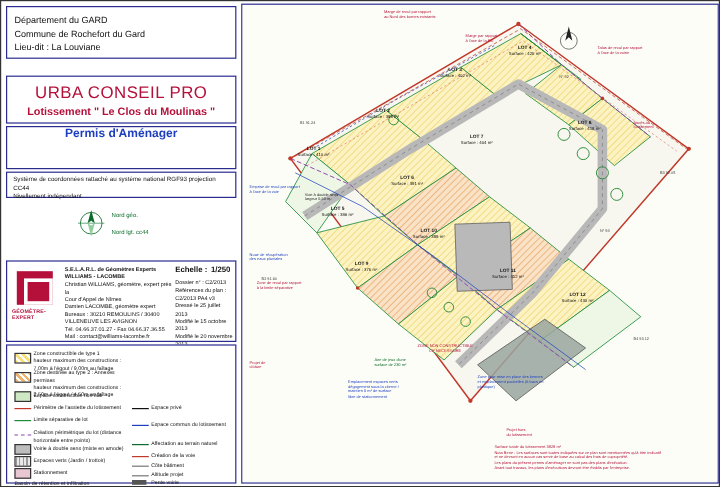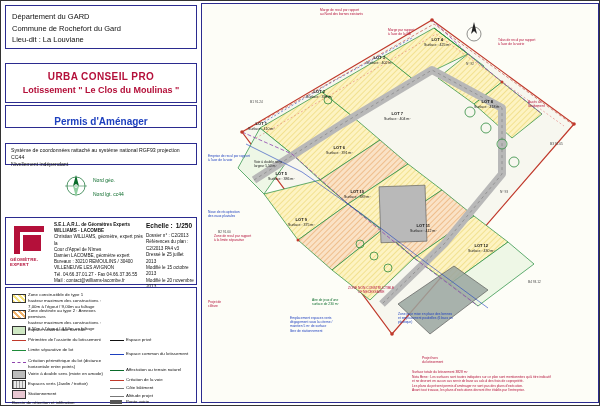--- a/index.html
+++ b/index.html
@@ -7,24 +7,24 @@
   #sheet{position:relative;width:600px;height:406px;box-sizing:border-box;border:1px solid #333;background:#fff;}
 
   
   #left{position:absolute;left:2px;top:2px;width:196px;height:400px;box-sizing:border-box;}
   .box{position:absolute;box-sizing:border-box;border:1px solid #2b2b8f;background:#fff;}
 
   #adminbox{left:2px;top:2px;width:192px;height:44px;padding:5px 6px;}
   .adminline{font-size:7.5px;color:#111;line-height:11.5px;white-space:nowrap;}
 
   #titlebox{left:2px;top:60px;width:192px;height:40px;display:flex;flex-direction:column;align-items:center;justify-content:center;}
-  #maintitle{font-size:10px;font-weight:bold;color:#b4103a;letter-spacing:.4px;}
+  #maintitle{font-size:14px;font-weight:normal;color:#b4103a;letter-spacing:.4px;}
   #subtitle{font-size:9px;font-weight:bold;color:#b4103a;margin-top:3px;}
 
-  #permisbox{left:2px;top:102px;width:192px;height:23px;display:flex;flex-direction:column;align-items:center;justify-content:flex-end;}
+  #permisbox{left:2px;top:102px;width:192px;height:36px;display:flex;flex-direction:column;align-items:center;justify-content:space-between;}
   #permis1{font-size:10px;color:#1d3fbf;font-weight:bold;}
   #permis2{font-size:10px;color:#1d3fbf;font-weight:bold;margin-top:3px;}
 
   #geobox{left:2px;top:140px;width:192px;height:22px;padding:3px 5px;}
   .geoline{font-size:5.2px;color:#111;line-height:7px;}
 
   
   #northbox{left:2px;top:164px;width:192px;height:48px;border:none;}
   #northrose{position:absolute;left:58px;top:6px;width:26px;height:26px;}
   .nlbl{position:absolute;font-size:5px;color:#0a6b2a;}

